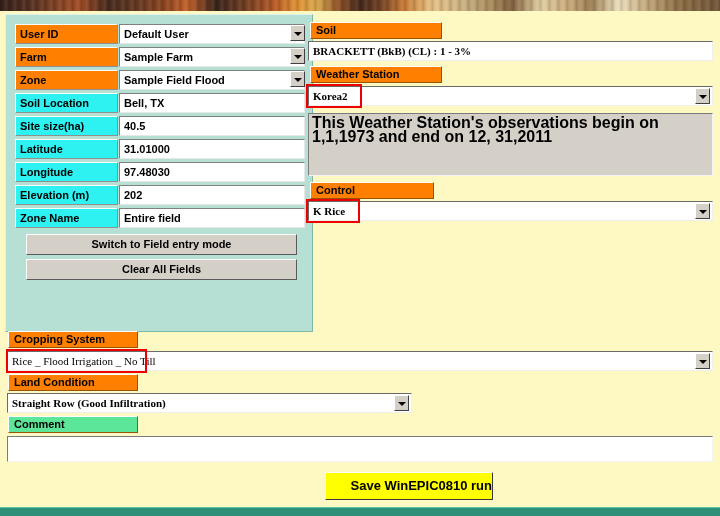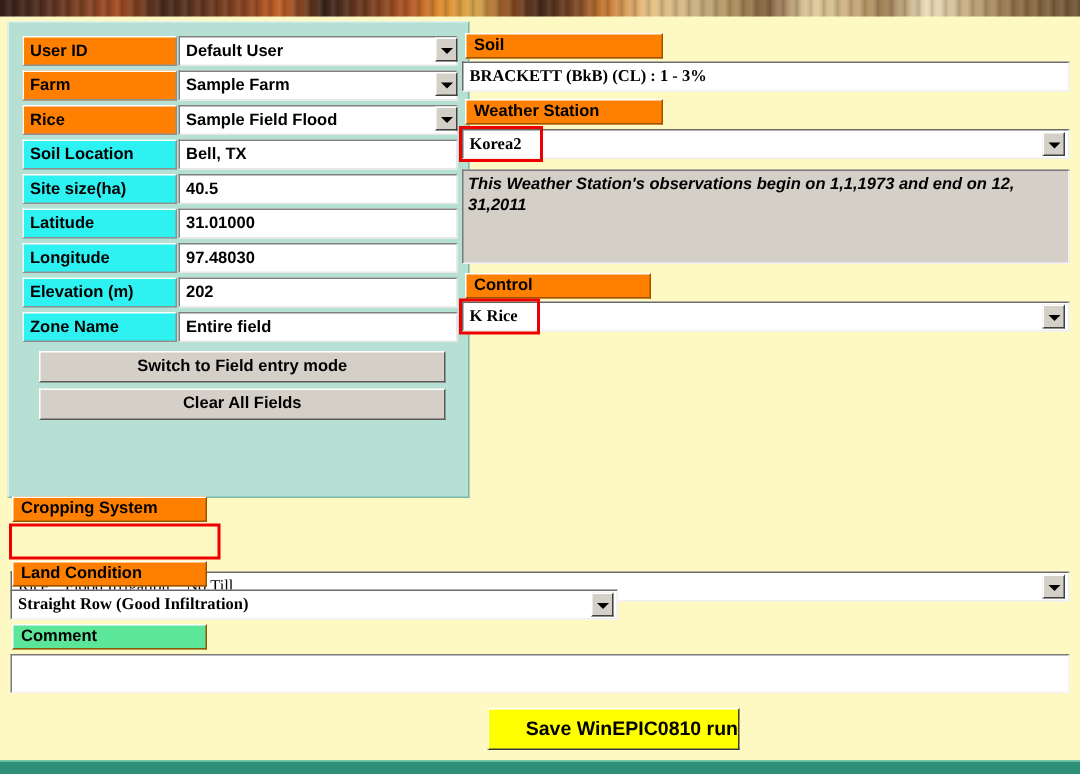--- a/index.html
+++ b/index.html
@@ -130,34 +130,32 @@
     border-bottom-color: #efefef;
     box-sizing: border-box;
     font-size: 11px; font-weight: bold; color: #000;
     line-height: 18px; padding-left: 4px; padding-right: 20px;
     white-space: nowrap; overflow: hidden; font-family: Liberation Serif, serif;
   }
   .combo.serif {
     font-family: "Liberation Serif", serif;
     font-weight: normal;
     font-size: 11px;
-    margin-top: 30px;
   }
   .textarea {
     position: absolute;
     background: #d4d0c8;
     border: 1px solid #7a7a7a;
     border-right-color: #f4f4f4;
     border-bottom-color: #f4f4f4;
     box-sizing: border-box;
-    font-size: 11px; font-weight: bold; color: #000;
+    font-size: 16px; font-weight: bold; color: #000;
     line-height: 14px;
     padding: 2px 3px 0 3px;
     overflow: hidden;
-    font-style: italic;
   }
   .textarea.white { background: #ffffff; }
   .redbox {
     position: absolute;
     border: 2px solid #ee0000;
     box-sizing: border-box;
     pointer-events: none;
   }
   .save-btn {
     position: absolute;
@@ -195,21 +193,21 @@
       <div class="arrow-btn" style="left:275px;"></div>
     </div>
 
     <div class="field-row" style="top:32px;">
       <div class="lbl orange">Farm</div>
       <div class="val has-arrow">Sample Farm</div>
       <div class="arrow-btn" style="left:275px;"></div>
     </div>
 
     <div class="field-row" style="top:55px;">
-      <div class="lbl orange">Rice</div>
+      <div class="lbl orange">Zone</div>
       <div class="val has-arrow">Sample Field Flood</div>
       <div class="arrow-btn" style="left:275px;"></div>
     </div>
 
     <div class="field-row" style="top:78px;">
       <div class="lbl cyan">Soil Location</div>
       <div class="val">Bell, TX</div>
     </div>
 
     <div class="field-row" style="top:101px;">

